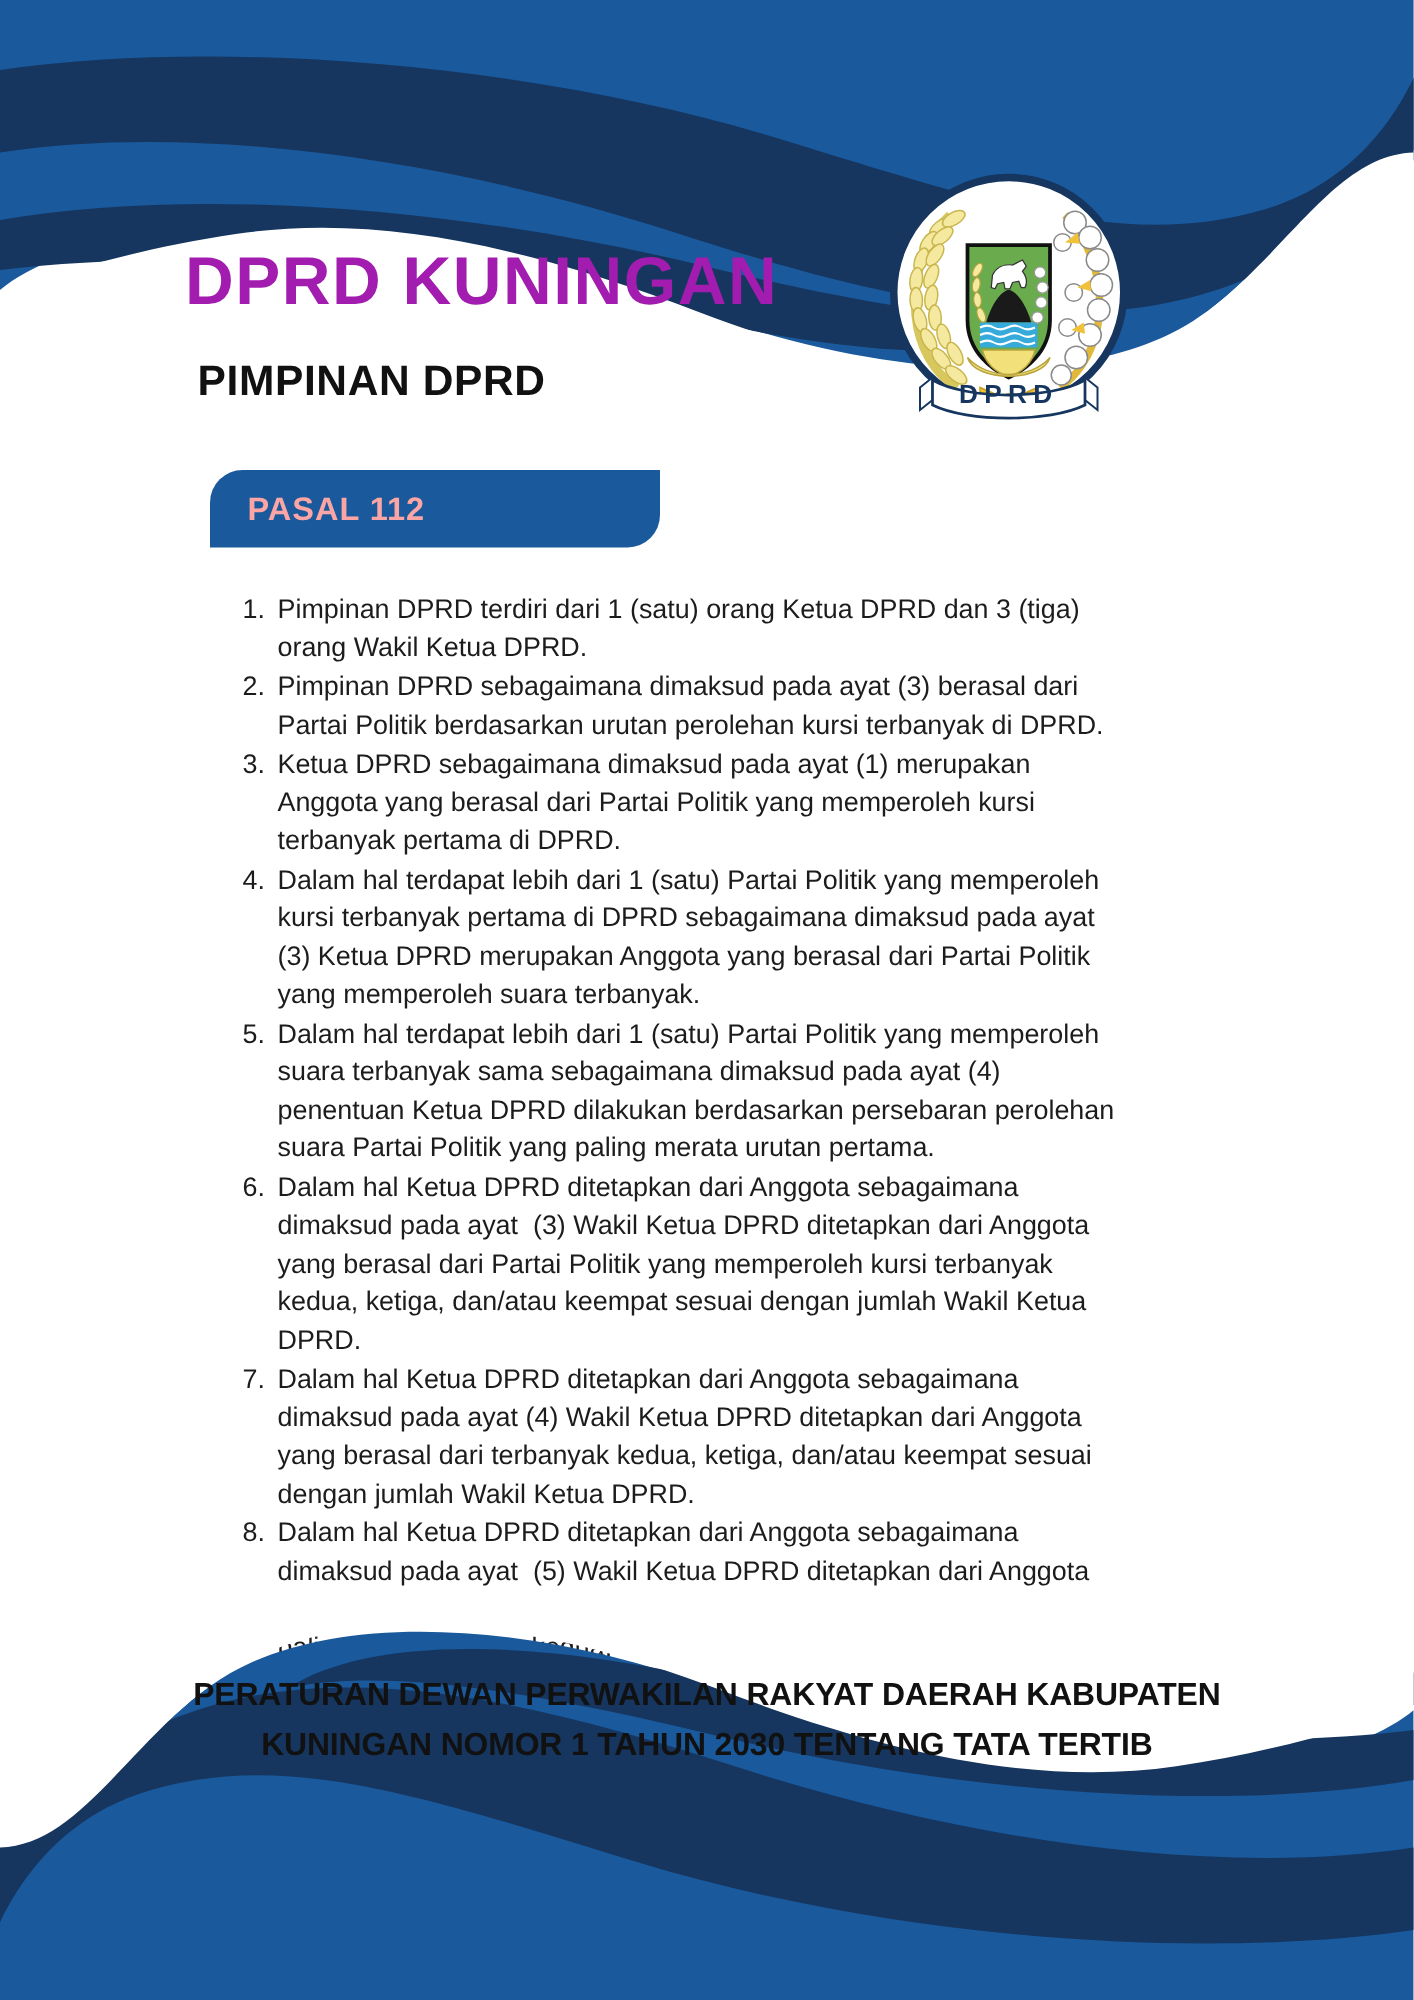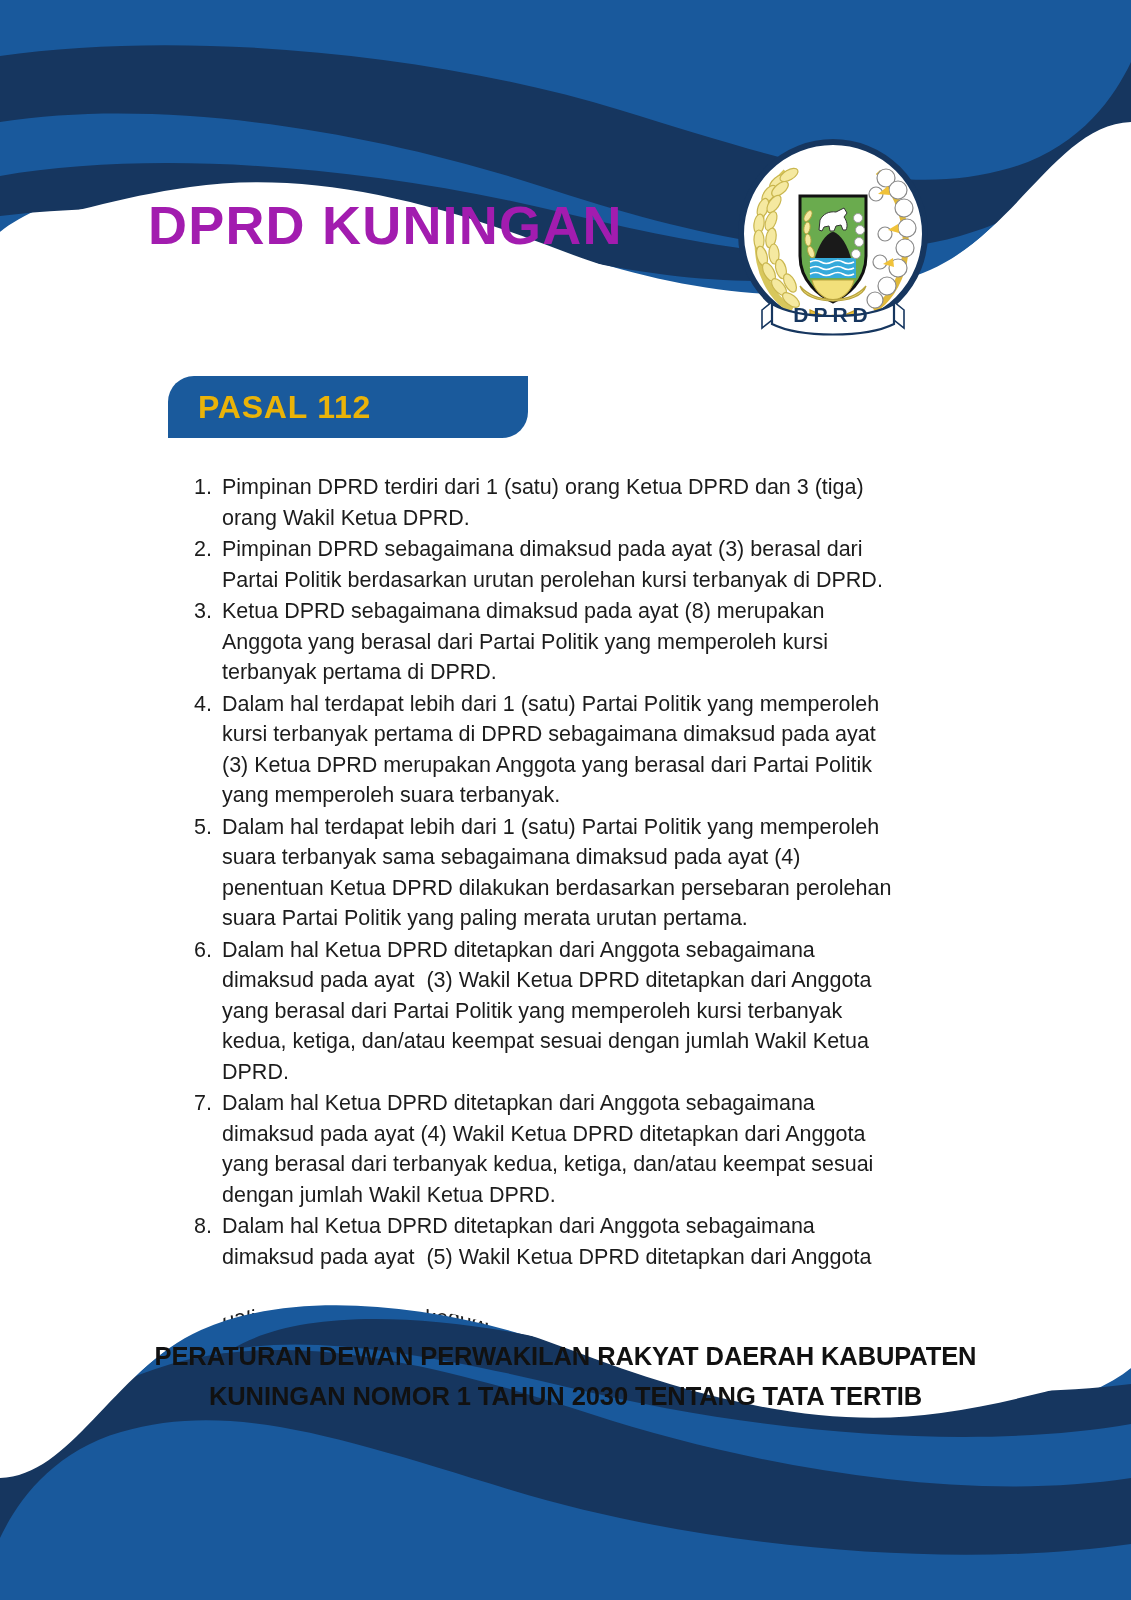--- a/index.html
+++ b/index.html
@@ -51,41 +51,41 @@
     font-size: 34px;
     font-weight: bold;
     letter-spacing: 0.5px;
     color: #111111;
     white-space: nowrap;
   }
 
   
   .emblem {
     position: absolute;
-    left: 728px;
+    left: 702px;
     top: 134px;
     width: 210px;
     height: 215px;
   }
 
   
   .pasal-badge {
     position: absolute;
     left: 168px;
     top: 376px;
     width: 360px;
     height: 62px;
     background: #1a5a9c;
     border-radius: 26px 0 26px 0;
     display: flex;
     align-items: center;
   }
   .pasal-label {
-    color: #eab308;
-    font-size: 32px;
+    color: #fca5a5;
+    font-size: 26px;
     font-weight: bold;
     letter-spacing: 0.8px;
     margin-left: 30px;
   }
 
   
   .clauses {
     position: absolute;
     left: 178px;
     top: 472px;
@@ -161,20 +161,21 @@
     <path d="M0,232 C60,215 120,197 190,187
              C300,171 420,196 560,250
              C700,304 840,318 930,272
              C1020,226 1060,124 1131,122
              L1131,330 L0,330 Z" fill="#ffffff"></path>
   </svg>
 </div>
 
 <div class="header-block">
   <div class="main-title">DPRD KUNINGAN</div>
+  <div class="sub-title">PIMPINAN DPRD</div>
 </div>
 
 <div class="emblem">
   <svg width="210" height="215" viewBox="0 0 210 215">
 
     <circle cx="105" cy="100" r="92" fill="#ffffff" stroke="#16365f" stroke-width="6"></circle>
     <circle cx="105" cy="100" r="84" fill="#ffffff" stroke="#ffffff" stroke-width="2"></circle>
 
     <g>
       <path d="M58,38 C34,60 26,96 32,128 C37,152 50,168 64,176" fill="none" stroke="#d8c75c" stroke-width="7"></path>
@@ -284,21 +285,21 @@
   <div class="clause-item">
     <span class="clause-num">1.</span>
     <span class="clause-text">Pimpinan DPRD terdiri dari 1 (satu) orang Ketua DPRD dan 3 (tiga) orang Wakil Ketua DPRD.</span>
   </div>
   <div class="clause-item">
     <span class="clause-num">2.</span>
     <span class="clause-text">Pimpinan DPRD sebagaimana dimaksud pada ayat (3) berasal dari Partai Politik berdasarkan urutan perolehan kursi terbanyak di DPRD.</span>
   </div>
   <div class="clause-item">
     <span class="clause-num">3.</span>
-    <span class="clause-text">Ketua DPRD sebagaimana dimaksud pada ayat (8) merupakan Anggota yang berasal dari Partai Politik yang memperoleh kursi terbanyak pertama di DPRD.</span>
+    <span class="clause-text">Ketua DPRD sebagaimana dimaksud pada ayat (1) merupakan Anggota yang berasal dari Partai Politik yang memperoleh kursi terbanyak pertama di DPRD.</span>
   </div>
   <div class="clause-item">
     <span class="clause-num">4.</span>
     <span class="clause-text">Dalam hal terdapat lebih dari 1 (satu) Partai Politik yang memperoleh kursi terbanyak pertama di DPRD sebagaimana dimaksud pada ayat (3) Ketua DPRD merupakan Anggota yang berasal dari Partai Politik yang memperoleh suara terbanyak.</span>
   </div>
   <div class="clause-item">
     <span class="clause-num">5.</span>
     <span class="clause-text">Dalam hal terdapat lebih dari 1 (satu) Partai Politik yang memperoleh suara terbanyak sama sebagaimana dimaksud pada ayat (4) penentuan Ketua DPRD dilakukan berdasarkan persebaran perolehan suara Partai Politik yang paling merata urutan pertama.</span>
   </div>
   <div class="clause-item">

